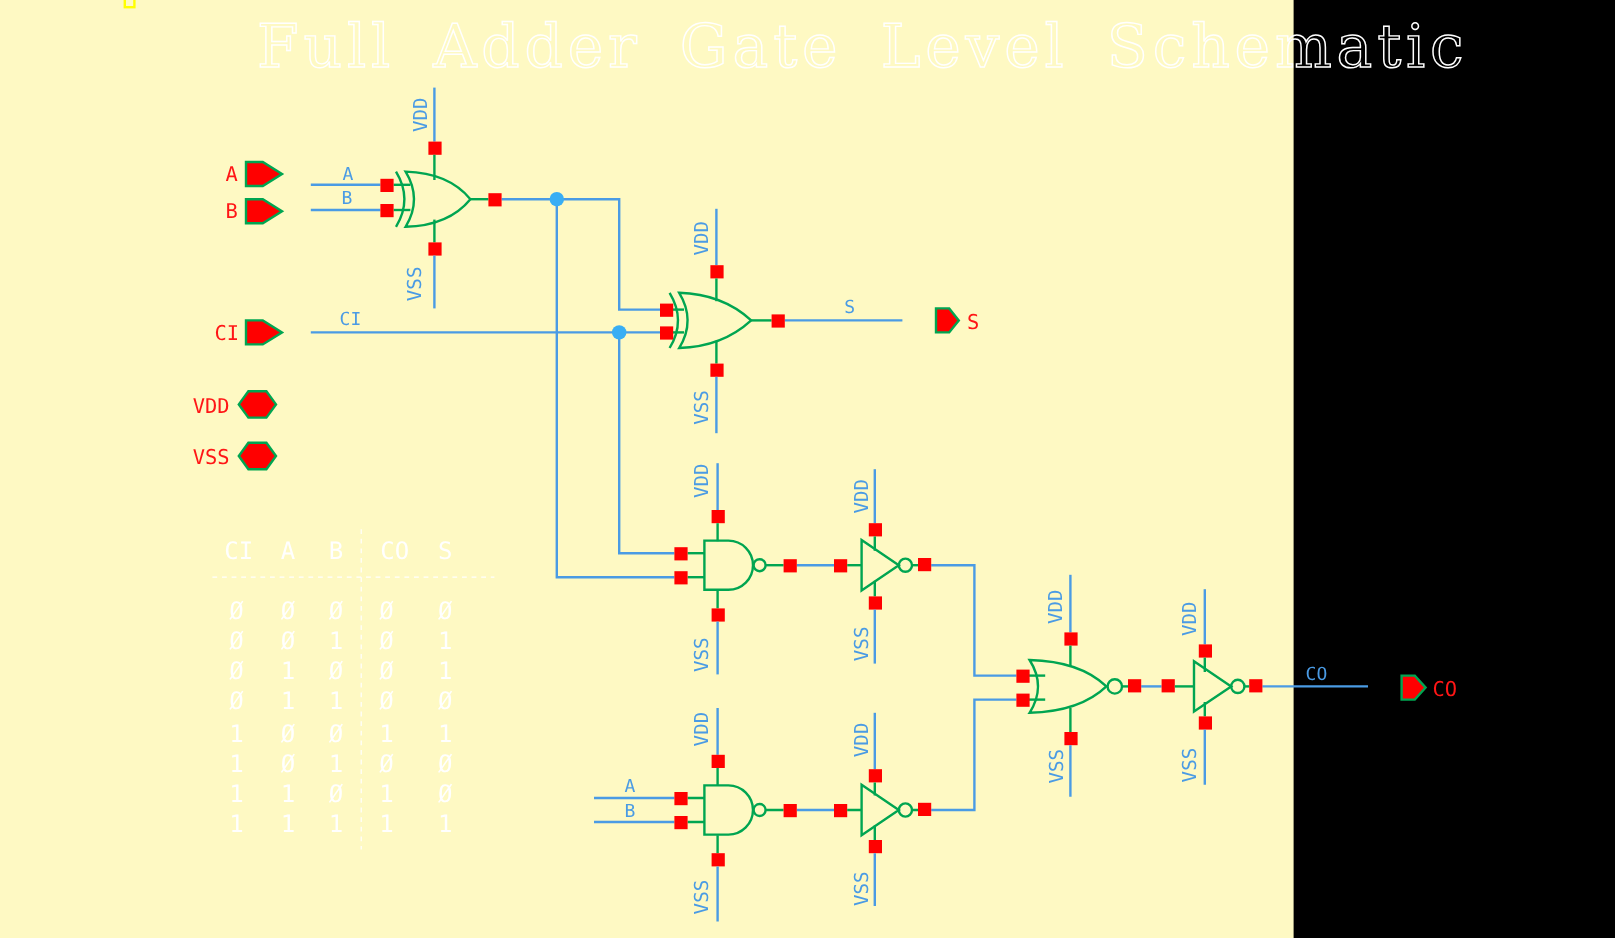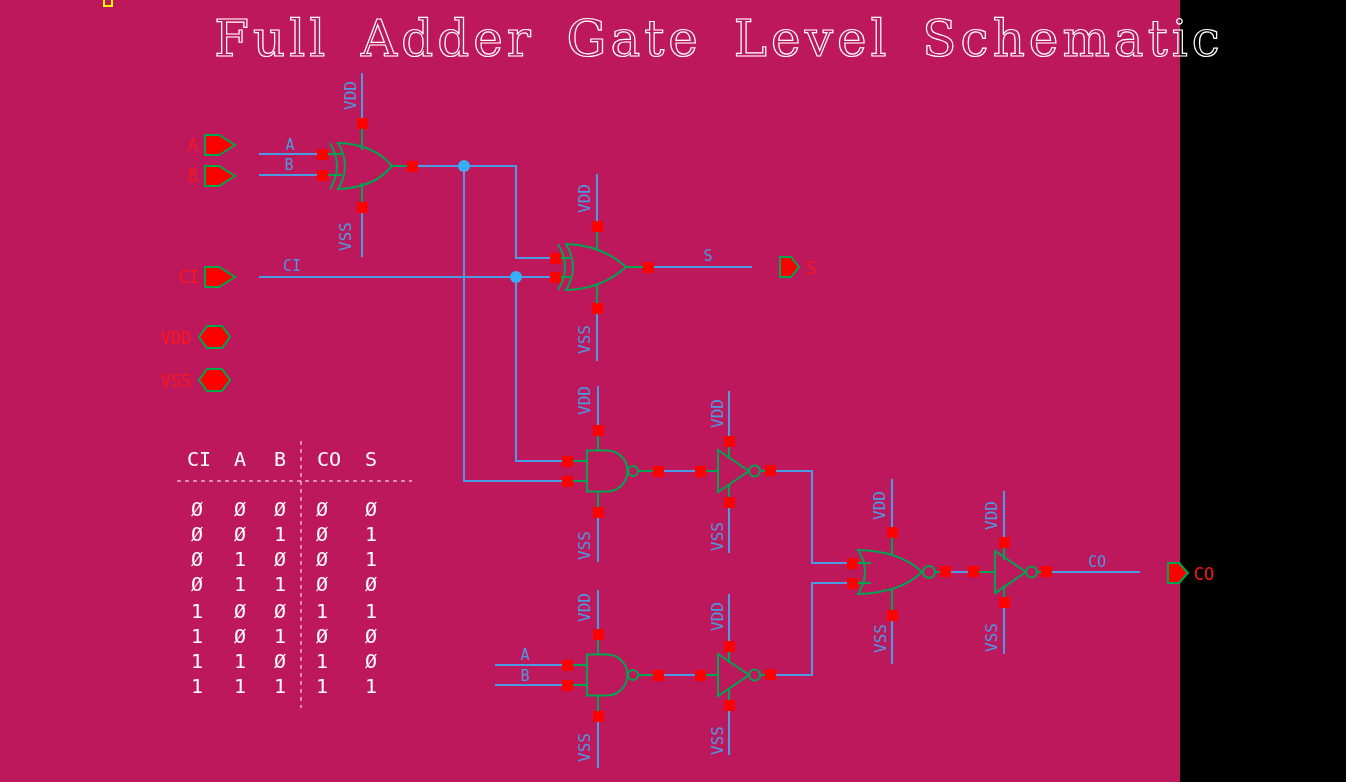--- a/index.html
+++ b/index.html
@@ -1,16 +1,16 @@
 <!DOCTYPE html>
 <html><head>
 <meta charset="utf-8">
 <style>
   html,body{margin:0;padding:0;background:#000;width:1346px;height:782px;overflow:hidden;}
-  .stage{position:relative;width:1180px;height:782px;background:#be185d;}
+  .stage{position:relative;width:1078px;height:782px;background:#fef9c3;}
   svg{position:absolute;left:0;top:0;}
   .wire{stroke:#4a9be4;stroke-width:2;fill:none;}
   .rail{stroke:#4a9be4;stroke-width:2;fill:none;}
   .gate{stroke:#00a551;stroke-width:2;fill:none;}
   .gstub{stroke:#00a551;stroke-width:2;}
   .term{fill:#ff0000;stroke:none;}
   .pin{fill:#ff0000;stroke:#00a551;stroke-width:2;}
   .junction{fill:#38aef4;stroke:none;}
   .netlbl{fill:#4a9be4;font-family:"DejaVu Sans Mono",monospace;font-size:15px;}
   .raillbl{fill:#4a9be4;font-family:"DejaVu Sans Mono",monospace;font-size:16px;}

